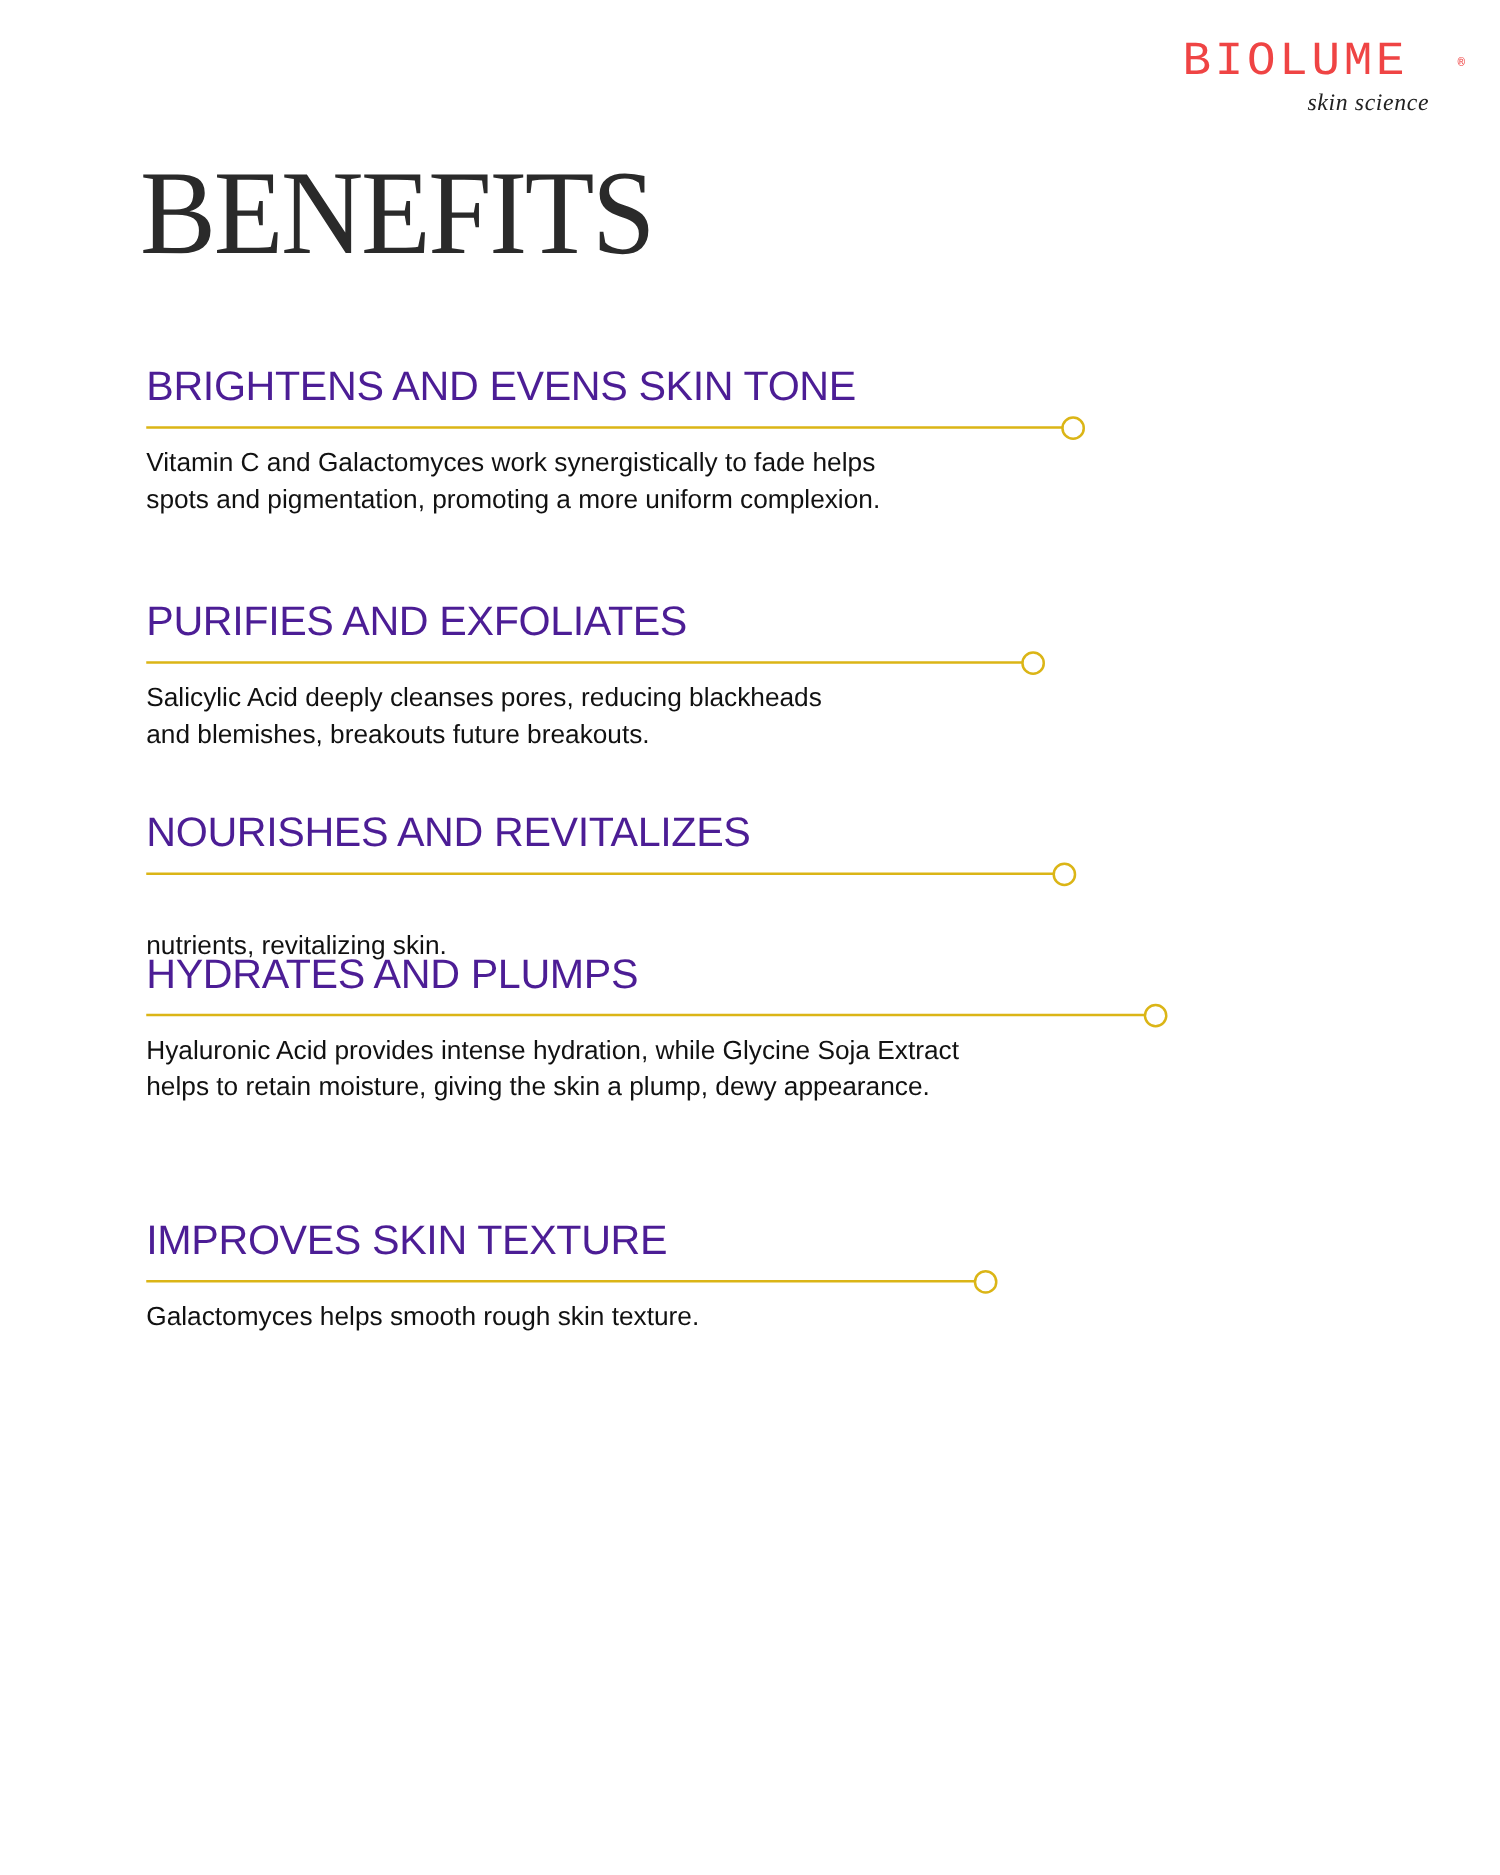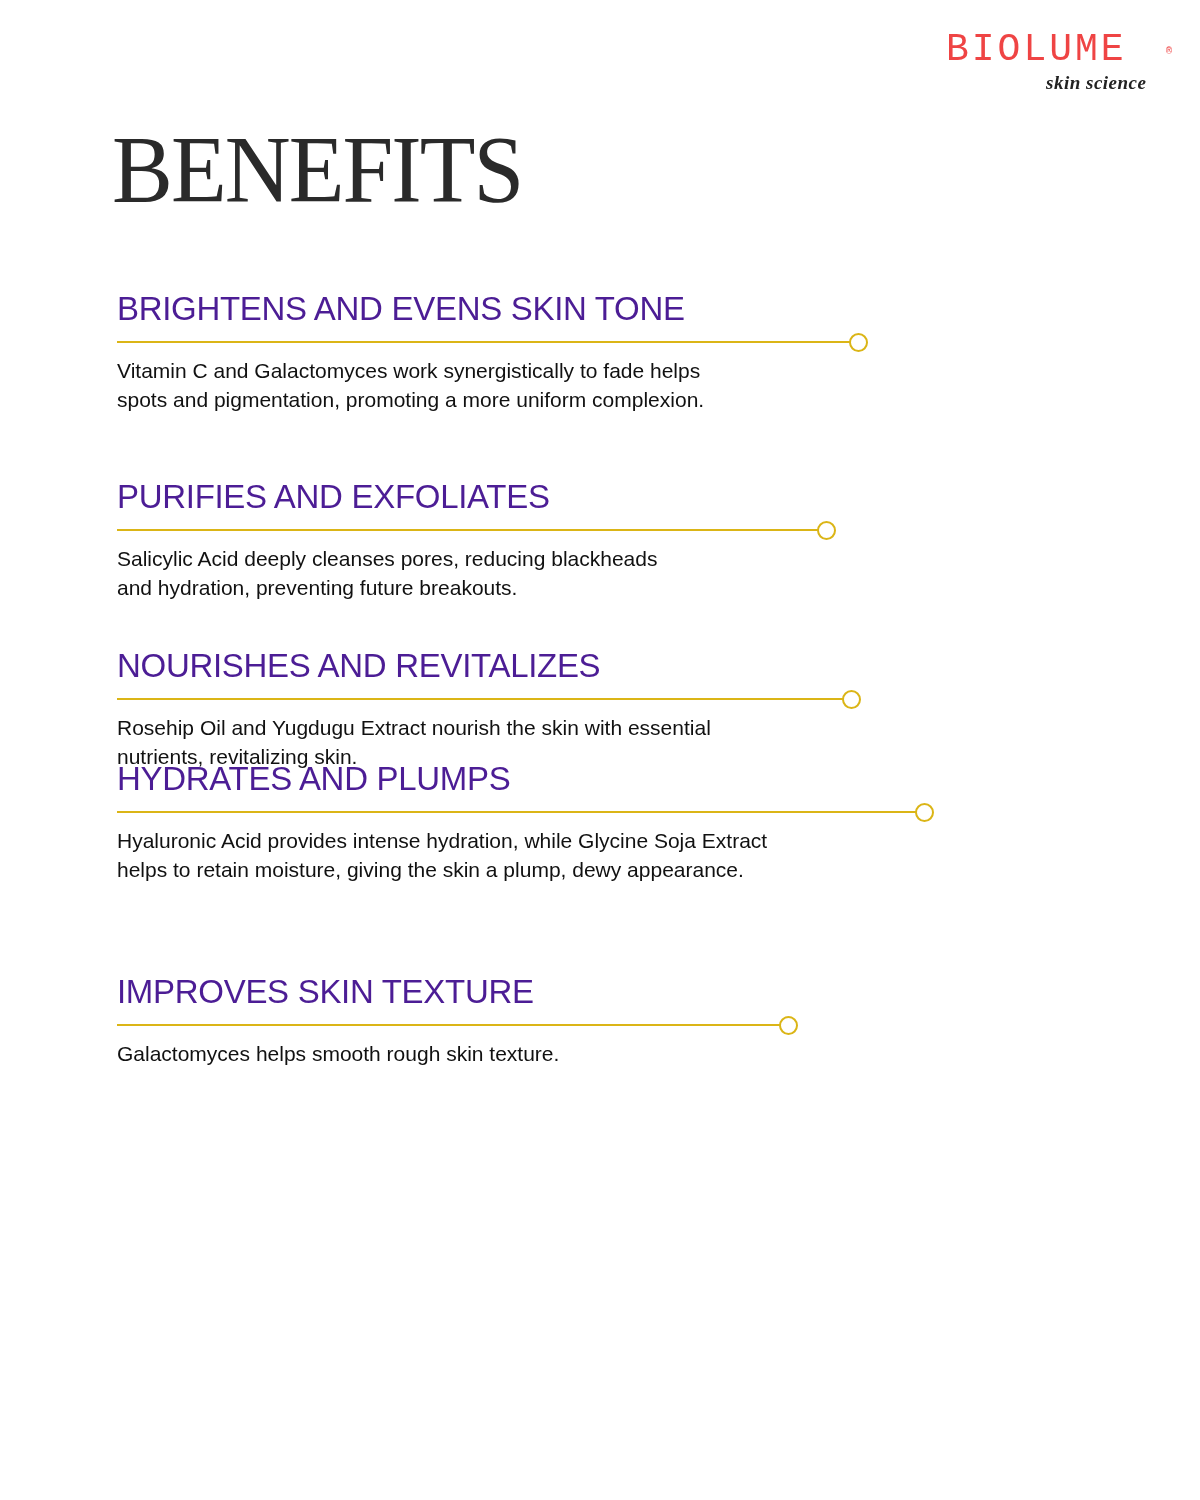--- a/index.html
+++ b/index.html
@@ -8,21 +8,21 @@
       font-family: "Liberation Sans", sans-serif; color: #1a1a1a;
     }
     .logo { position: absolute; left: 946px; top: 30px; width: 230px; }
     .logo-main {
       font-family: Liberation Mono, monospace; font-size: 38px; letter-spacing: 3px;
       color: #ef4444; font-weight: 400; line-height: 40px; position: relative;
     }
     .logo-reg { position: absolute; left: 220px; top: 2px; font-size: 10px; letter-spacing: 0; }
     .logo-sub {
       font-family: "Liberation Serif", serif; font-style: italic; font-size: 19px;
-      color: #222; position: absolute; left: 100px; top: 42px; letter-spacing: 0.5px; font-weight: bold;
+      color: #222; position: absolute; left: 100px; top: 42px; letter-spacing: 0.5px;
     }
     .page-title {
       position: absolute; left: 112px; top: 120px; margin: 0;
       font-family: "Liberation Serif", serif; font-weight: 400; font-size: 96px;
       letter-spacing: -2px; color: #2a2a2a; line-height: 100px;
       transform: scaleX(0.95); transform-origin: left;
     }
     .section { position: absolute; left: 117px; }
     .section-heading {
       margin: 0; font-family: "Liberation Sans", sans-serif; font-weight: 400;
@@ -66,32 +66,32 @@
 </div>
 
 <div class="section" style="top:478px;">
   <h2 class="section-heading">PURIFIES AND EXFOLIATES</h2>
   <div class="divider">
     <div class="divider-line" style="width:702px;"></div>
     <div class="divider-dot" style="left:700px;"></div>
   </div>
   <p class="section-text">
     <span>Salicylic Acid deeply cleanses pores, reducing blackheads</span><br>
-    <span>and hydration, preventing future breakouts.</span>
+    <span>and blemishes, breakouts future breakouts.</span>
   </p>
 </div>
 
 <div class="section" style="top:647px;">
   <h2 class="section-heading">NOURISHES AND REVITALIZES</h2>
   <div class="divider">
     <div class="divider-line" style="width:727px;"></div>
     <div class="divider-dot" style="left:725px;"></div>
   </div>
   <p class="section-text">
-    <span>Rosehip Oil and Yugdugu Extract nourish the skin with essential</span><br>
+    <br>
     <span>nutrients, revitalizing skin.</span>
   </p>
 </div>
 
 <div class="section" style="top:760px;">
   <h2 class="section-heading">HYDRATES AND PLUMPS</h2>
   <div class="divider">
     <div class="divider-line" style="width:800px;"></div>
     <div class="divider-dot" style="left:798px;"></div>
   </div>

